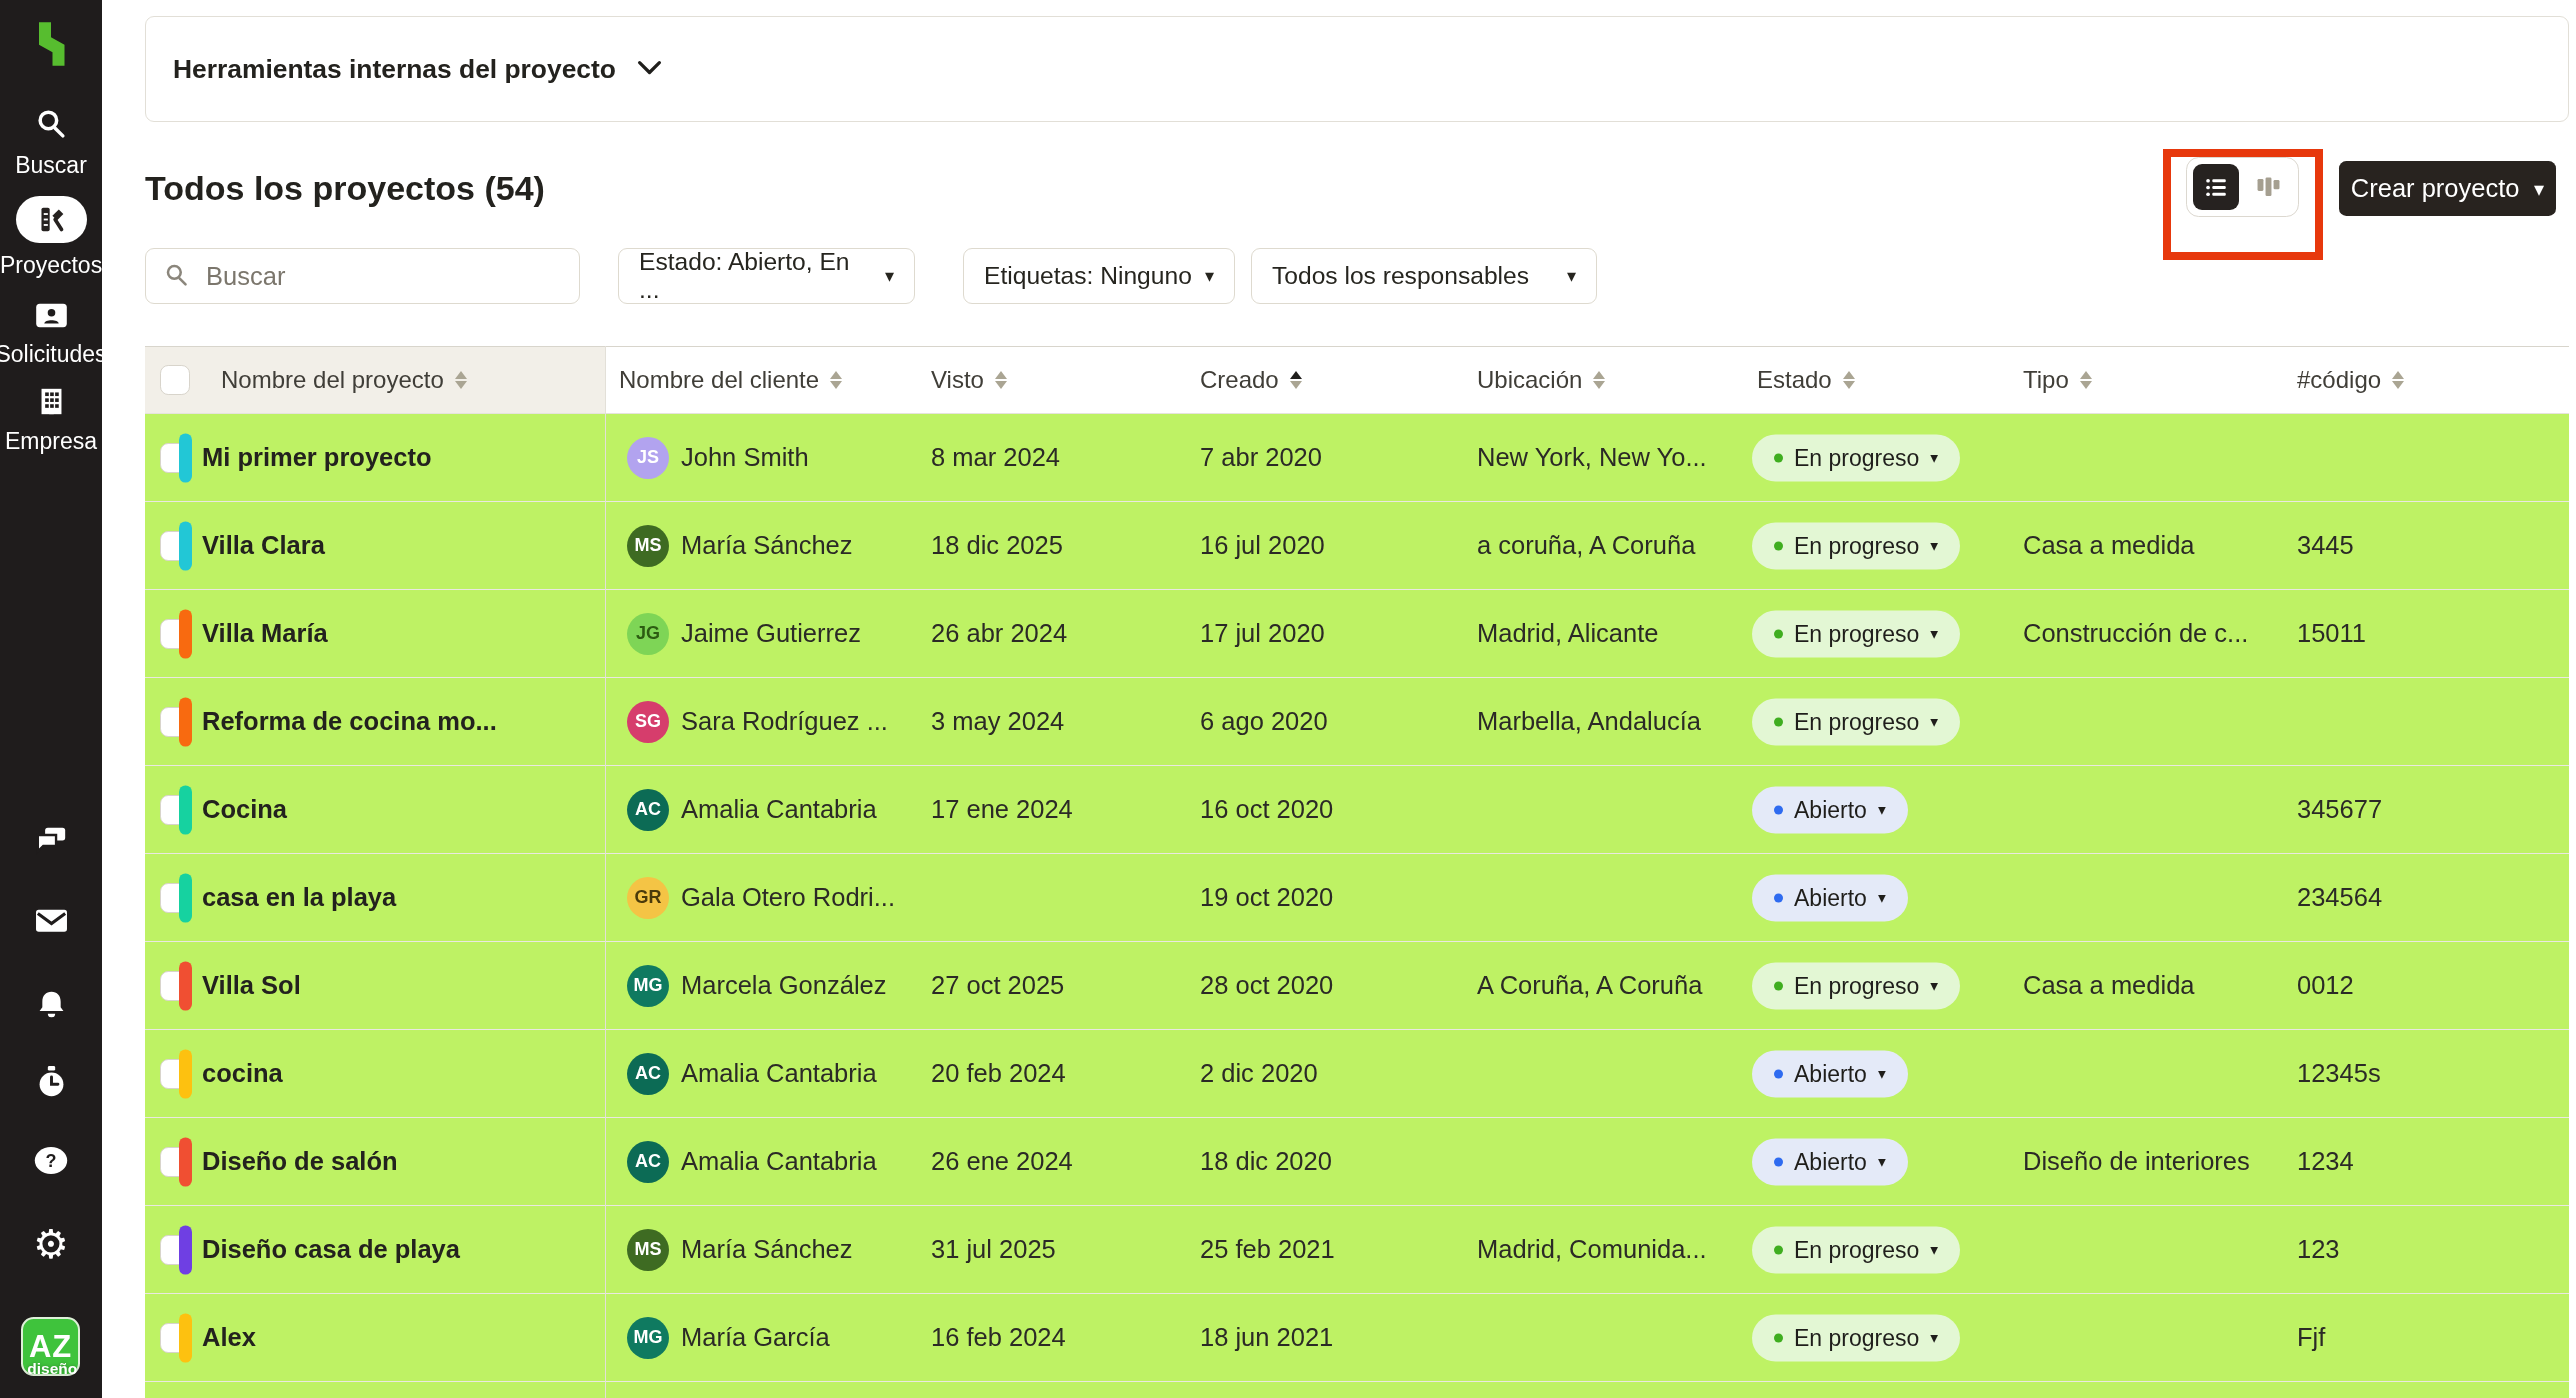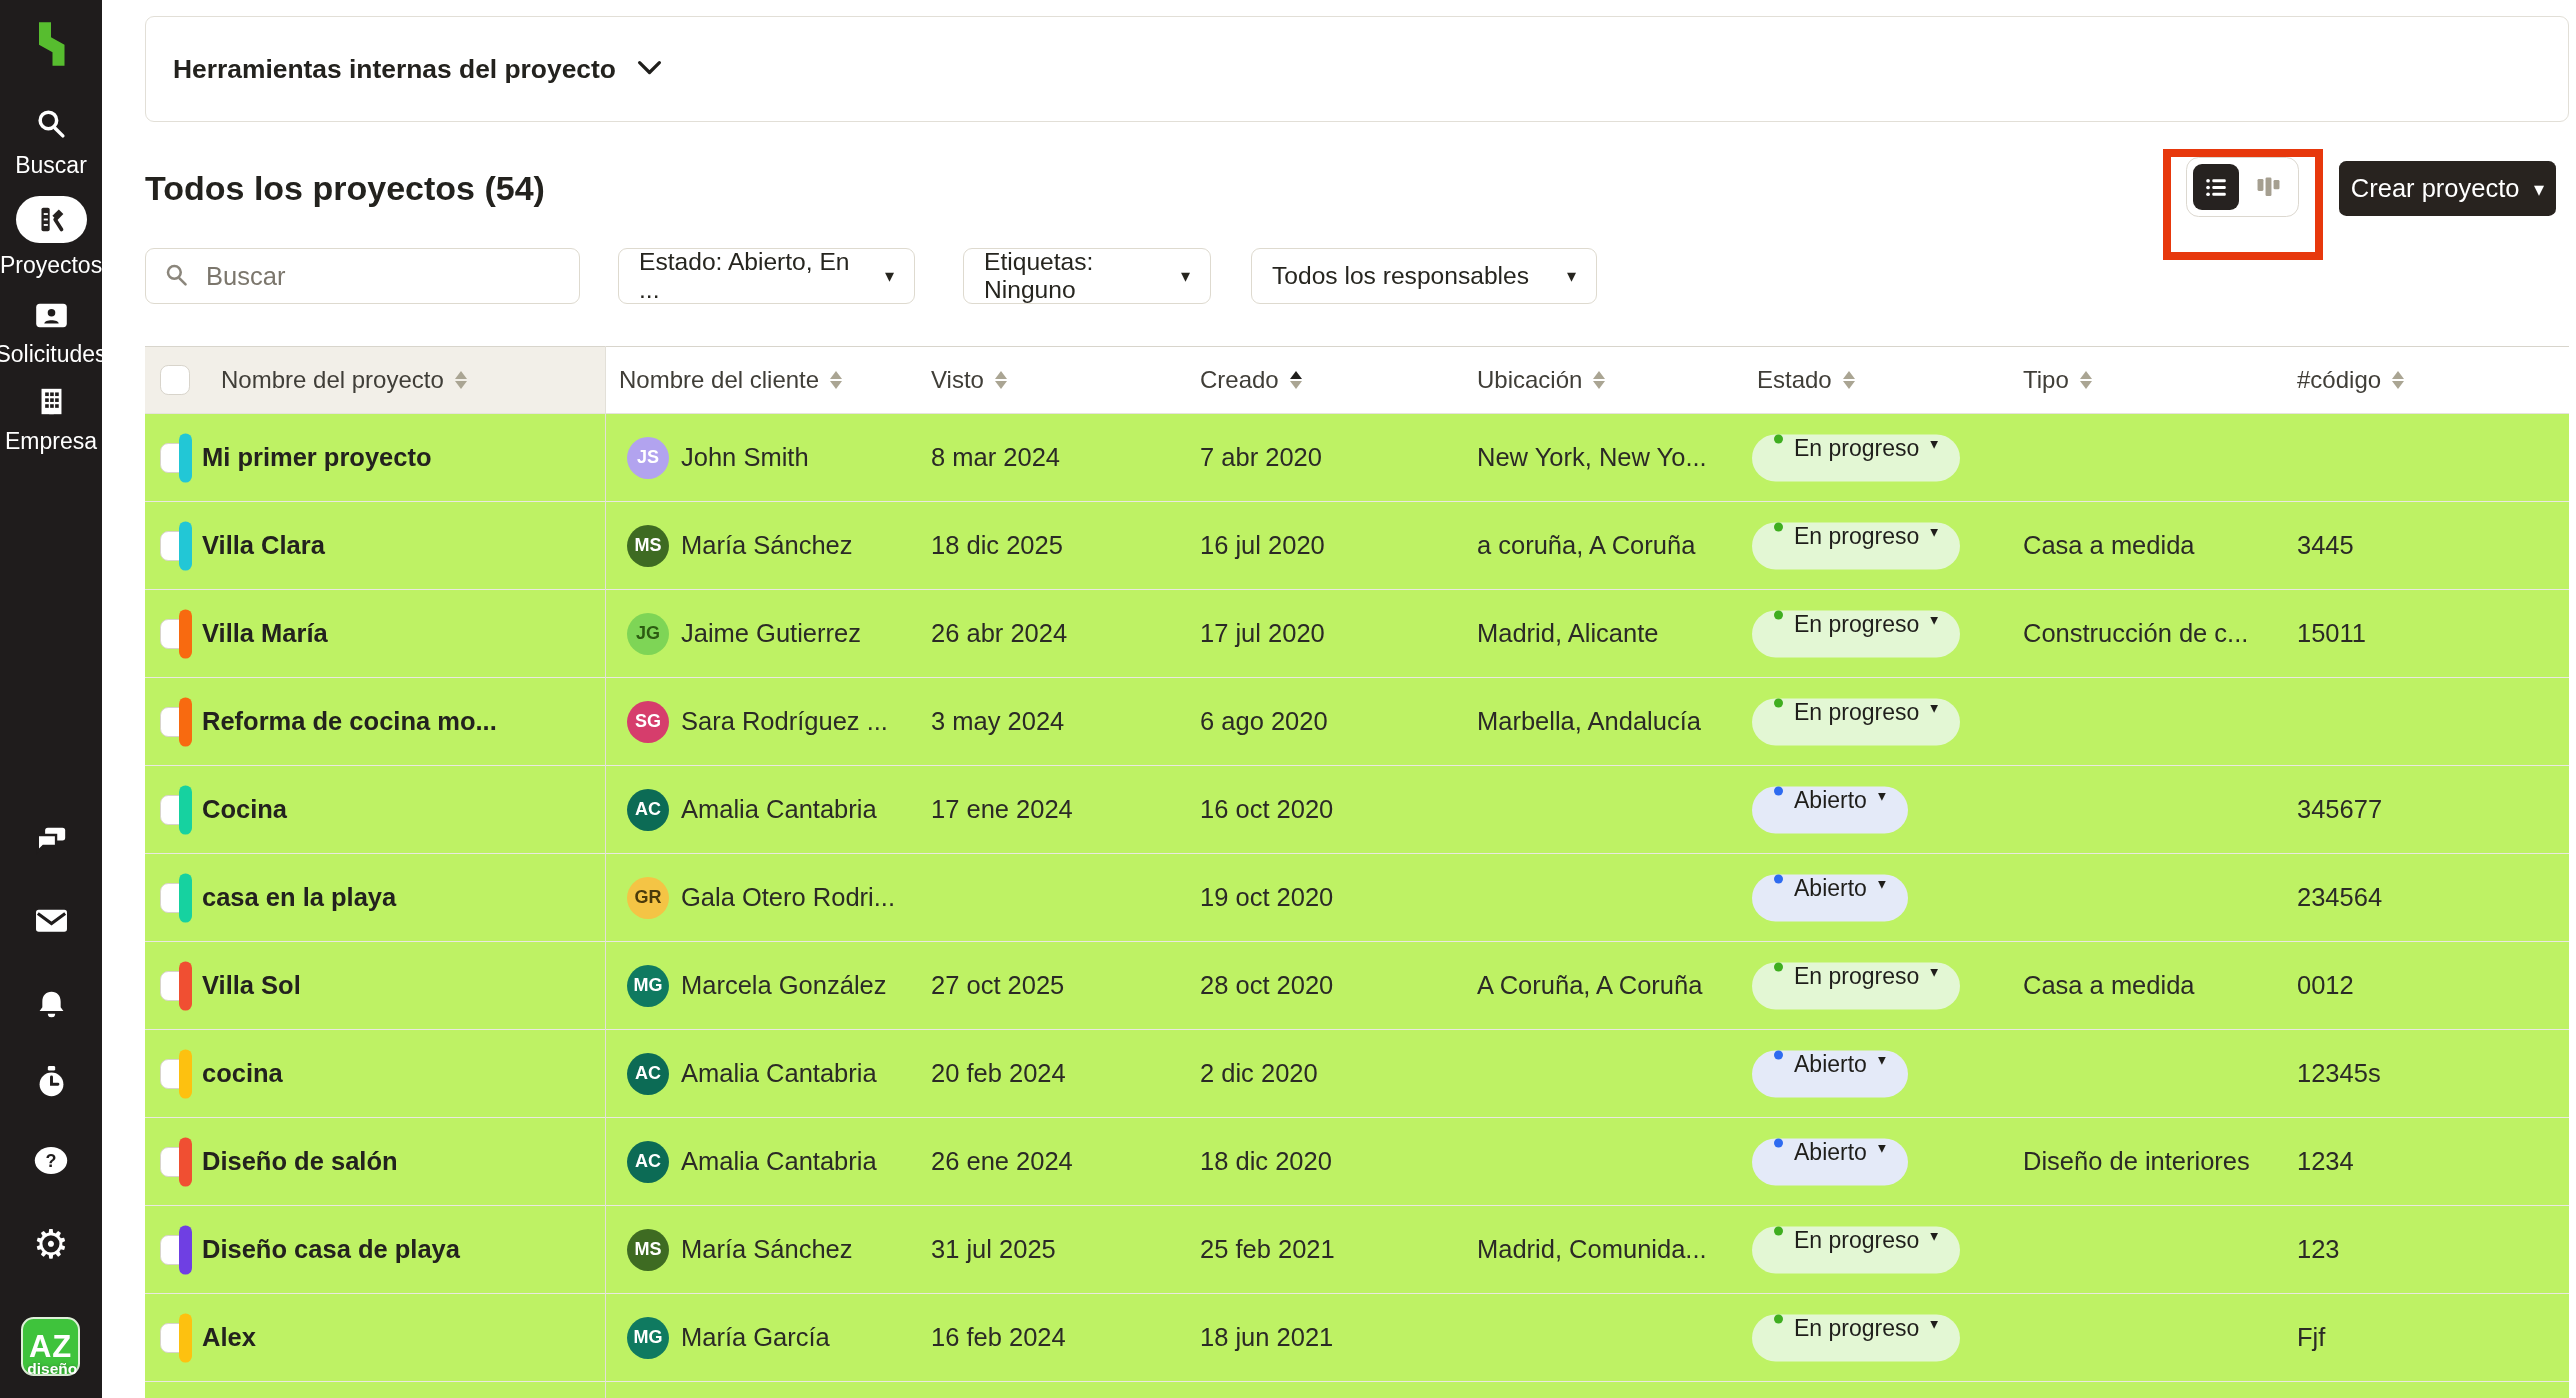--- a/index.html
+++ b/index.html
@@ -37,21 +37,21 @@
   
   .filters{position:absolute;left:0;top:248px;width:2576px;height:56px;}
   .search-box{position:absolute;left:145px;top:0;width:435px;height:56px;border:1.8px solid #dedacf;border-radius:9px;box-sizing:border-box;
               display:flex;align-items:center;gap:14.6px;padding:0 18px;background:#fff;}
   .search-box input{border:none;outline:none;font-size:25.5px;font-family:"Liberation Sans",sans-serif;color:#3c3a35;width:100%;background:transparent;}
   .search-box input::placeholder{color:#7b766c;}
   .fdrop{position:absolute;top:0;height:56px;border:1.8px solid #dedacf;border-radius:9px;box-sizing:border-box;background:#fff;
          display:flex;align-items:center;justify-content:space-between;padding:0 20px;font-size:24.6px;color:#26251f;cursor:pointer;}
   .fdrop .caret{font-size:18px;color:#26251f;margin-left:12.7px;}
   .fd-estado{left:618px;width:297px;}
-  .fd-etiquetas{left:963px;width:248px;}
+  .fd-etiquetas{left:963px;width:272px;}
   .fd-resp{left:1251px;width:346px;}
 
   
   .table{position:absolute;left:145px;top:346px;width:2424px;}
   .vdivider{position:absolute;left:460px;top:0;width:0.9px;height:1052px;background:#e3e0d8;z-index:1;}
   .thead{position:relative;height:66px;border-top:0.9px solid #d8d5cc;border-bottom:0.9px solid #e6e3dc;}
   .thead-col1bg{position:absolute;left:0;top:0;width:460px;height:100%;background:#f2efe8;}
   .hcell{position:absolute;top:0;height:100%;display:flex;align-items:center;font-size:24px;color:#403e38;cursor:pointer;z-index:2;}
   .sort{display:inline-flex;flex-direction:column;gap:2.7px;margin-left:11px;}
   .tri-up{width:0;height:0;border-left:6.4px solid transparent;border-right:6.4px solid transparent;border-bottom:8.2px solid #aaa593;}
@@ -64,21 +64,21 @@
       background:#fff;box-sizing:border-box;cursor:pointer;}
   .bar{position:absolute;left:34px;top:50%;transform:translateY(-50%);width:12.7px;height:49px;border-radius:6.4px;}
   .c-name{left:57px;width:391px;font-weight:700;color:#23221e;}
   .avatar{position:absolute;left:482px;top:50%;transform:translateY(-50%);width:42px;height:42px;border-radius:50%;
           display:flex;align-items:center;justify-content:center;font-size:18px;font-weight:700;}
   .c-client{left:536px;width:248px;}
   .c-visto{left:786px;width:255px;}
   .c-creado{left:1055px;width:264px;}
   .c-ubi{left:1332px;width:273px;}
   .badge{position:absolute;left:1607px;top:50%;transform:translateY(-50%);height:47px;border-radius:24px;
-         display:flex;align-items:flex-start;gap:11px;padding:0 22px;font-size:23px;color:#1f1e1b;cursor:pointer;}
+         display:flex;align-items:center;gap:11px;padding:0 22px;font-size:23px;color:#1f1e1b;cursor:pointer;}
   .badge .dot{width:9px;height:9px;border-radius:50%;}
   .badge .caret{font-size:15.5px;}
   .c-tipo{left:1878px;width:264px;}
   .c-cod{left:2152px;width:264px;}
 
   
   .h-name{left:76px;}  .h-client{left:474px;} .h-visto{left:786px;} .h-creado{left:1055px;}
   .h-ubi{left:1332px;} .h-estado{left:1612px;} .h-tipo{left:1878px;} .h-cod{left:2152px;}
 </style>
 </head>

